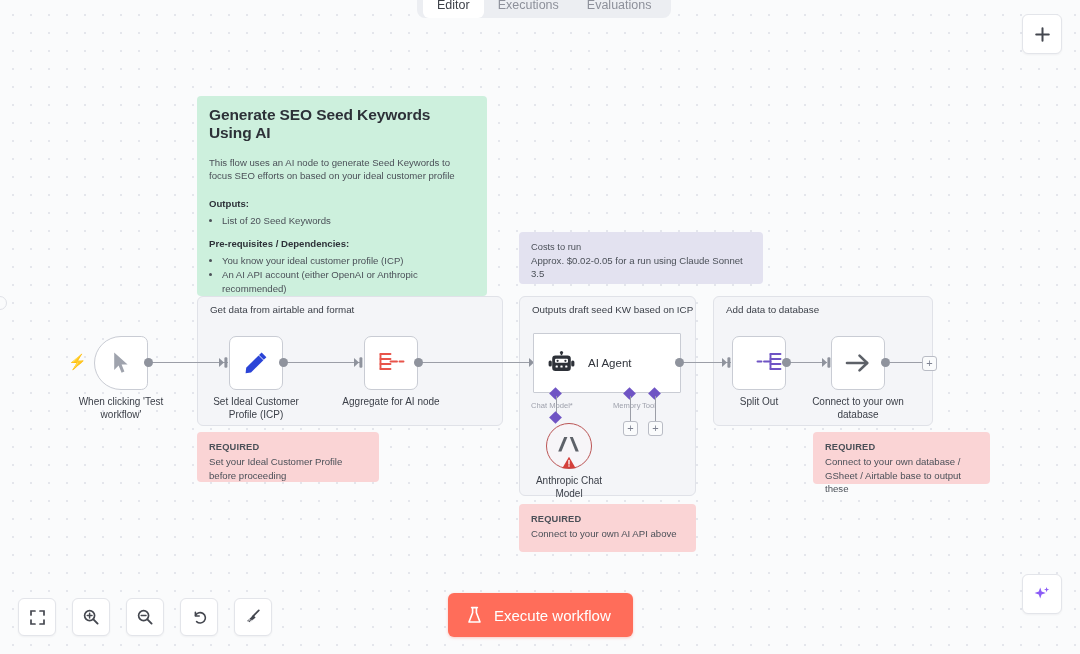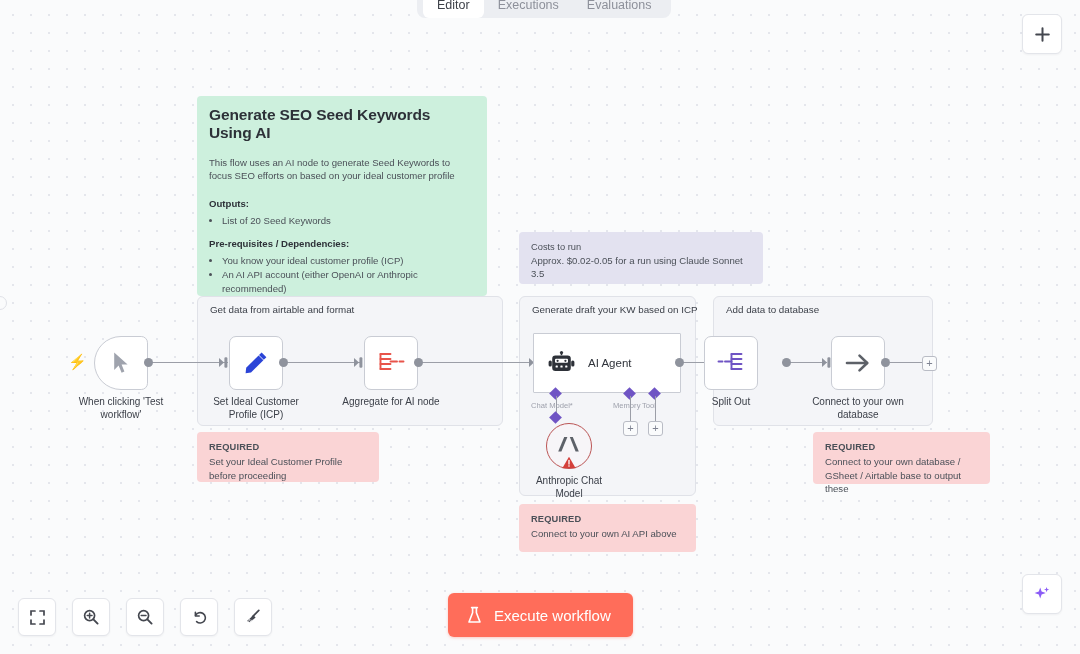--- a/index.html
+++ b/index.html
@@ -369,21 +369,21 @@
   <div class="group" style="left:197px; top:296px; width:306px; height:130px;">
     <div class="grp-label">Get data from airtable and format</div>
   </div>
 
   <div class="sticky sticky-pink" style="left:197px; top:432px; width:182px; height:50px;">
     <div class="st-req">REQUIRED</div>
     <div class="st-body">Set your Ideal Customer Profile before proceeding</div>
   </div>
 
   <div class="group" style="left:519px; top:296px; width:177px; height:200px;">
-    <div class="grp-label">Generate draft your KW based on ICP</div>
+    <div class="grp-label">Outputs draft seed KW based on ICP</div>
   </div>
 
   <div class="sticky sticky-pink" style="left:519px; top:504px; width:177px; height:48px;">
     <div class="st-req">REQUIRED</div>
     <div class="st-body">Connect to your own AI API above</div>
   </div>
 
   <div class="group" style="left:713px; top:296px; width:220px; height:130px;">
     <div class="grp-label">Add data to database</div>
   </div>
@@ -501,21 +501,21 @@
     </svg>
     <div class="node-label wrap" style="width:92px;">Anthropic Chat Model</div>
   </div>
 
   <div class="inarrow" style="left:722px; top:356px;">
     <svg width="11" height="13" viewBox="0 0 11 13">
       <path d="M0 2 L5 6.5 L0 11 Z" fill="#8f939d"></path>
       <rect x="5.4" y="1.2" width="3" height="10.6" rx="1.2" fill="#8f939d"></rect>
     </svg>
   </div>
-  <div class="node node-sq" style="left:704px; top:336px;">
+  <div class="node node-sq" style="left:732px; top:336px;justify-content:flex-end;">
     <svg width="30" height="26" viewBox="0 0 30 26">
       <g stroke="#6f54c4" stroke-width="1.9" stroke-linecap="round" fill="none">
         <path d="M2.5 11.5 h4"></path>
         <path d="M9 11.5 h6.5"></path>
         <path d="M15.5 4 h10"></path>
         <path d="M15.5 9 h10"></path>
         <path d="M15.5 14 h10"></path>
         <path d="M15.5 19 h10"></path>
         <path d="M15.5 4 v15"></path>
       </g>

